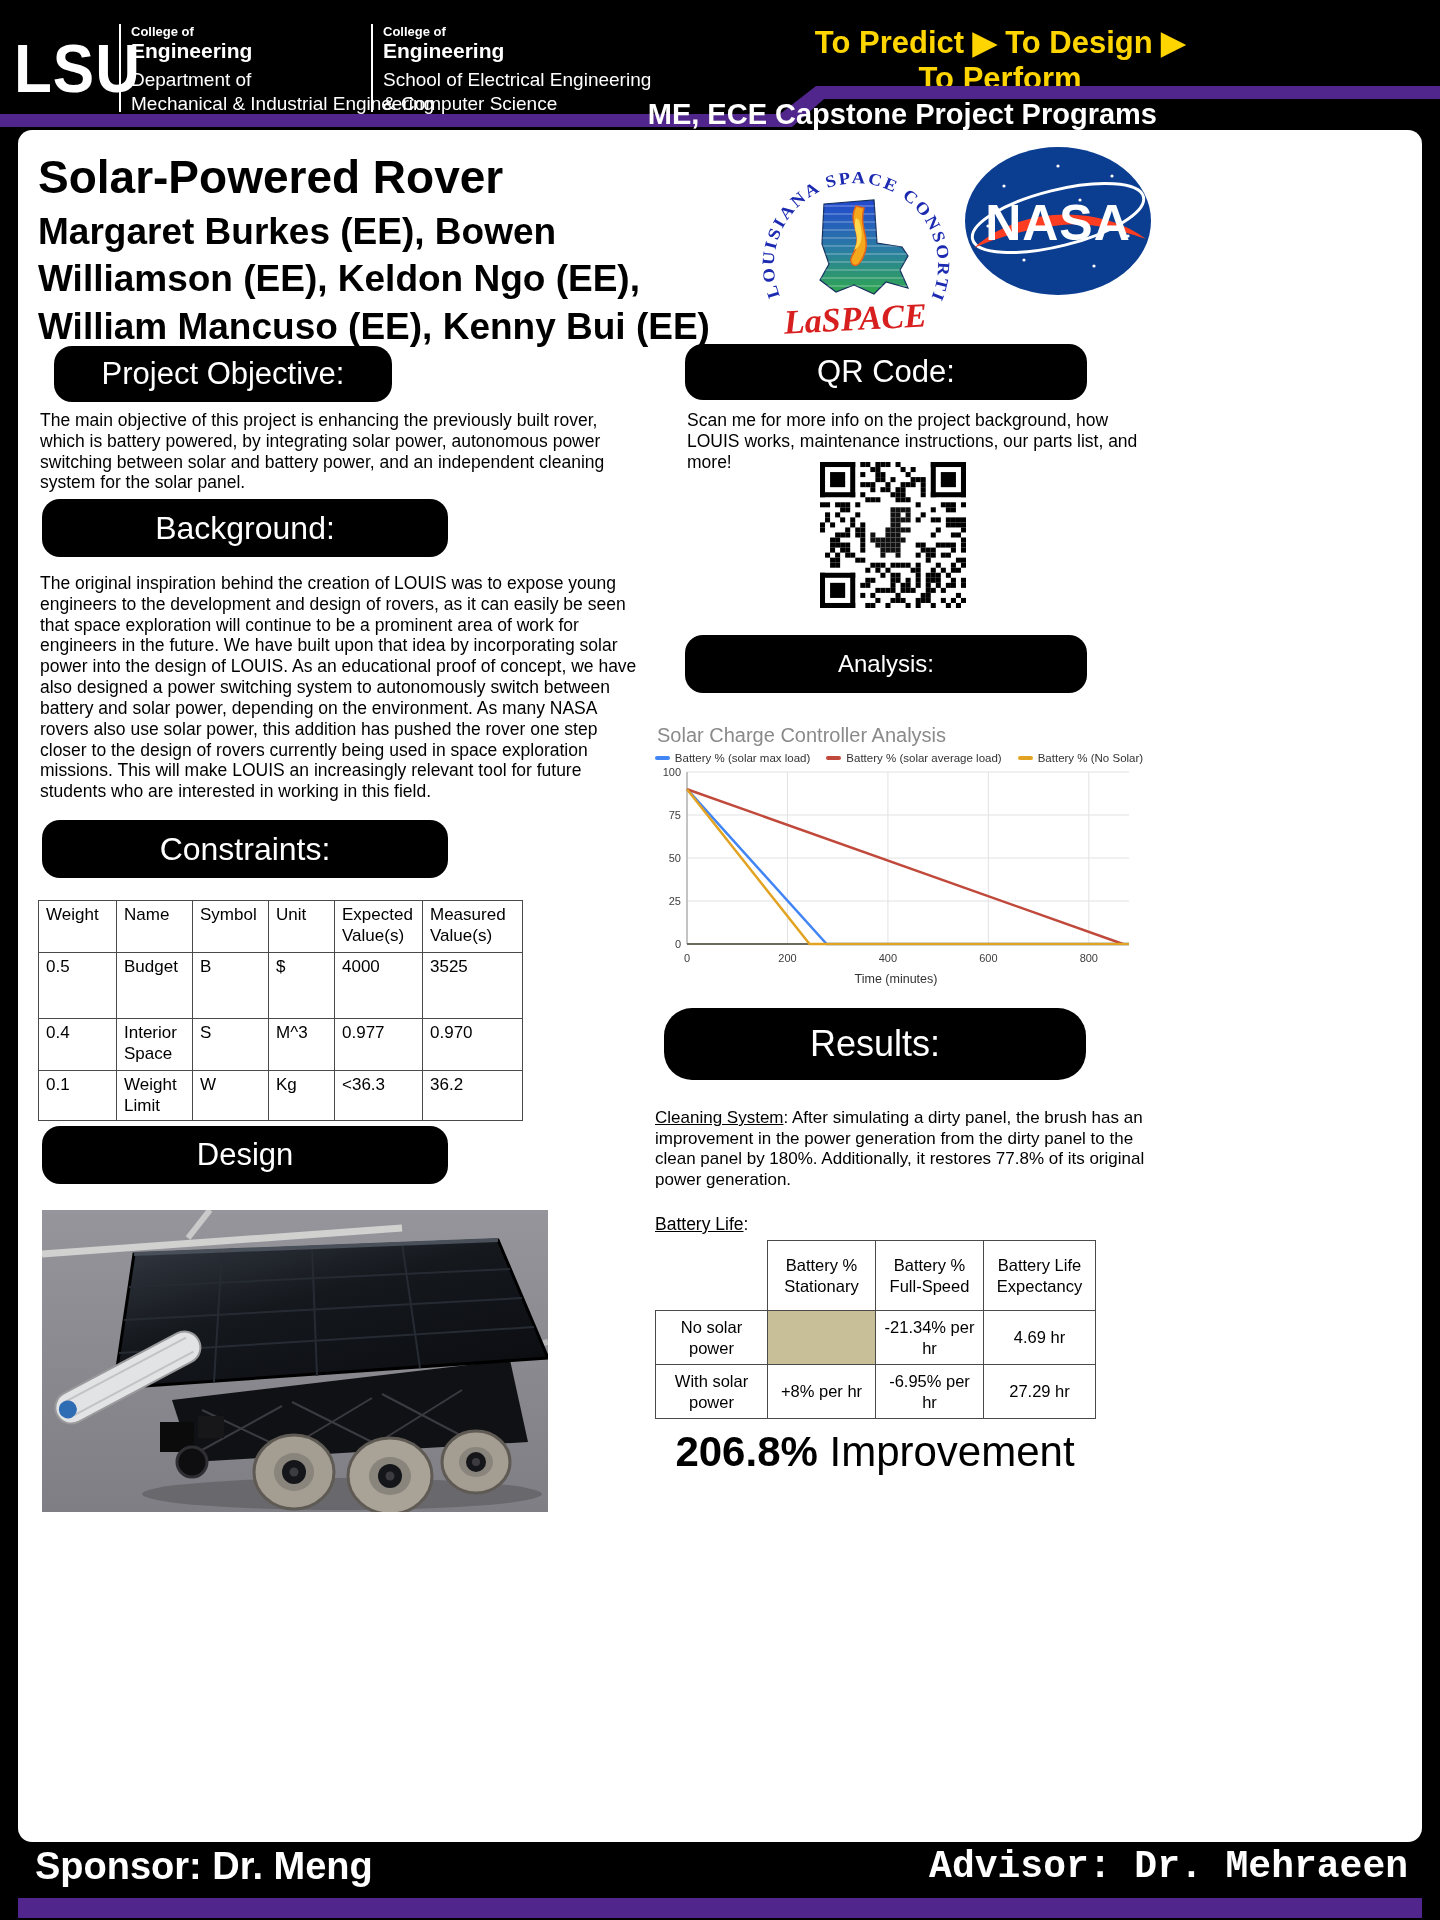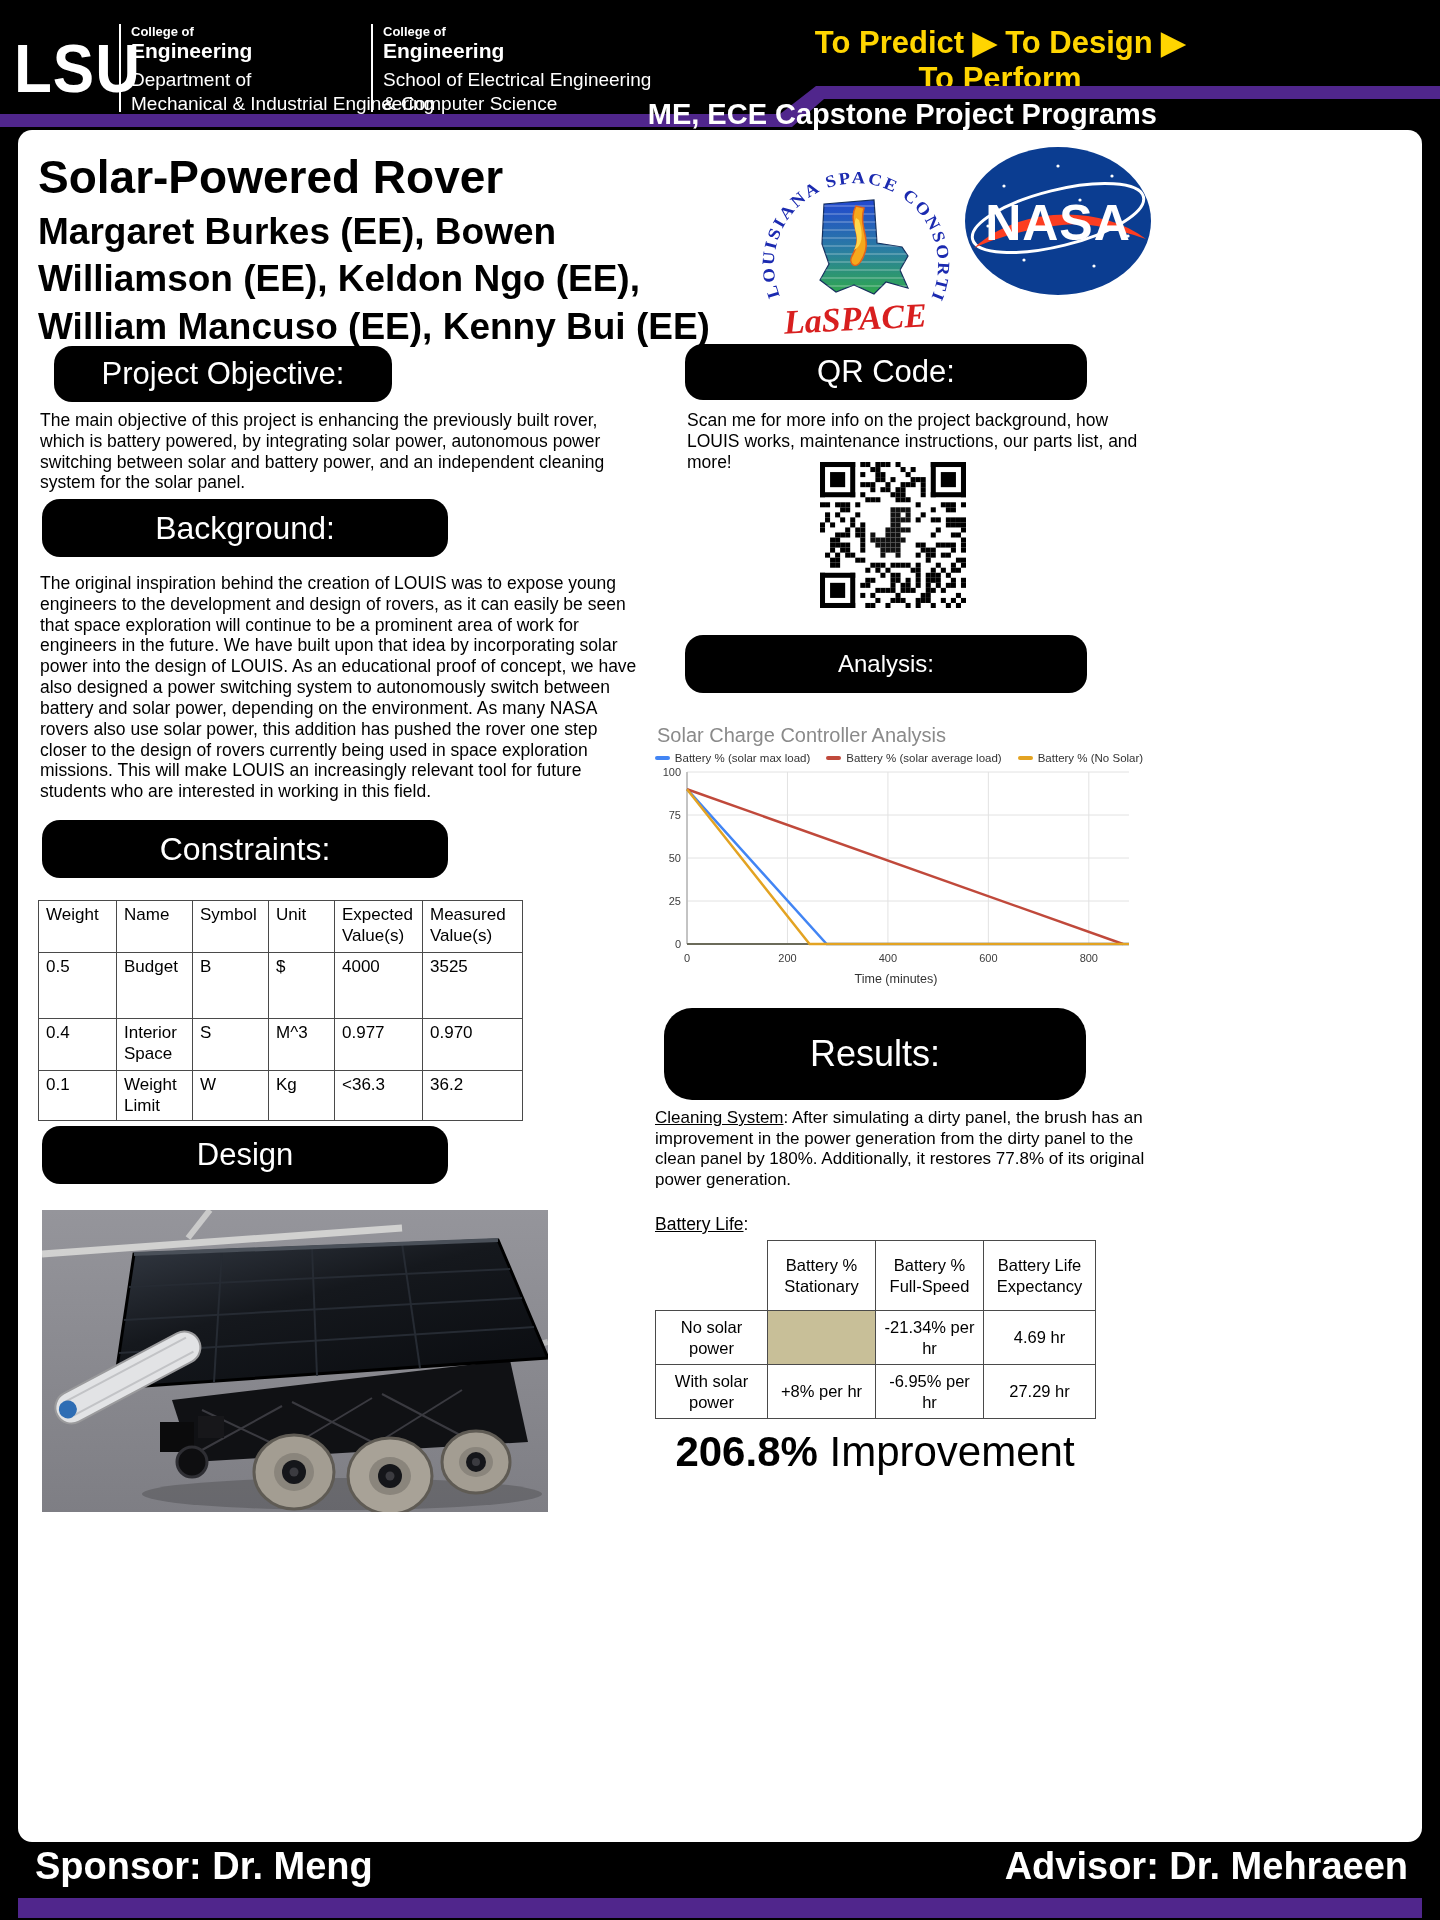--- a/index.html
+++ b/index.html
@@ -29,21 +29,21 @@
 
   
   .pill{position:absolute;background:#000;color:#fff;border-radius:18px;display:flex;
         align-items:center;justify-content:center;font-weight:400;}
   .pill-obj{left:54px;top:346px;width:338px;height:56px;font-size:31px;}
   .pill-bg{left:42px;top:499px;width:406px;height:58px;font-size:32px;}
   .pill-con{left:42px;top:820px;width:406px;height:58px;font-size:32px;}
   .pill-des{left:42px;top:1126px;width:406px;height:58px;font-size:31px;}
   .pill-qr{left:685px;top:344px;width:402px;height:56px;font-size:31px;}
   .pill-ana{left:685px;top:635px;width:402px;height:58px;font-size:24px;}
-  .pill-res{left:664px;top:1008px;width:422px;height:92px;font-size:36px;border-radius:28px;}
+  .pill-res{left:664px;top:1008px;width:422px;height:72px;font-size:36px;border-radius:28px;}
 
   
   .para{position:absolute;color:#000;font-size:17.5px;line-height:1.19;}
   .p-obj{left:40px;top:410px;width:600px;}
   .p-bg{left:40px;top:573px;width:600px;}
   .p-qr{left:687px;top:410px;width:468px;}
   .p-clean{left:655px;top:1108px;width:492px;font-size:17px;line-height:1.22;}
   .u{text-decoration:underline;}
 
   
@@ -75,21 +75,21 @@
                 font-size:12.5px;color:#333;}
 
   
   .battery-label{position:absolute;left:655px;top:1214px;font-size:17.5px;color:#000;}
   .improvement{position:absolute;left:655px;top:1428px;width:440px;text-align:center;
                font-size:42px;color:#000;}
   .improvement .big{font-weight:800;}
 
   
   .foot-sponsor{position:absolute;left:35px;top:1845px;font-size:38px;font-weight:800;color:#fff;}
-  .foot-advisor{position:absolute;right:32px;top:1845px;font-size:38px;font-weight:800;color:#fff;}
+  .foot-advisor{position:absolute;right:32px;top:1845px;font-size:38px;font-weight:800;color:#fff;font-family:Liberation Mono, monospace;}
   .foot-bar{position:absolute;left:18px;top:1898px;width:1404px;height:20px;}
 
   
   .rover{position:absolute;left:42px;top:1210px;width:506px;height:302px;}
   .laspace{position:absolute;left:750px;top:144px;width:212px;height:196px;}
   .nasa{position:absolute;left:962px;top:144px;width:192px;height:158px;}
   .qr-box{position:absolute;left:820px;top:462px;width:146px;height:146px;background:#fff;}
 </style>
 </head>
 <body>

